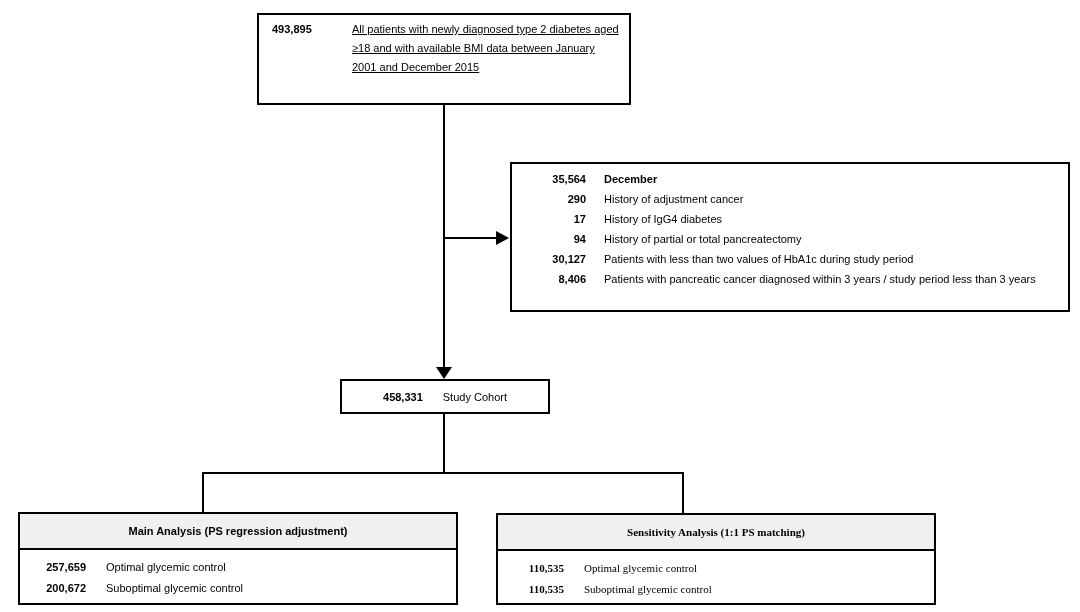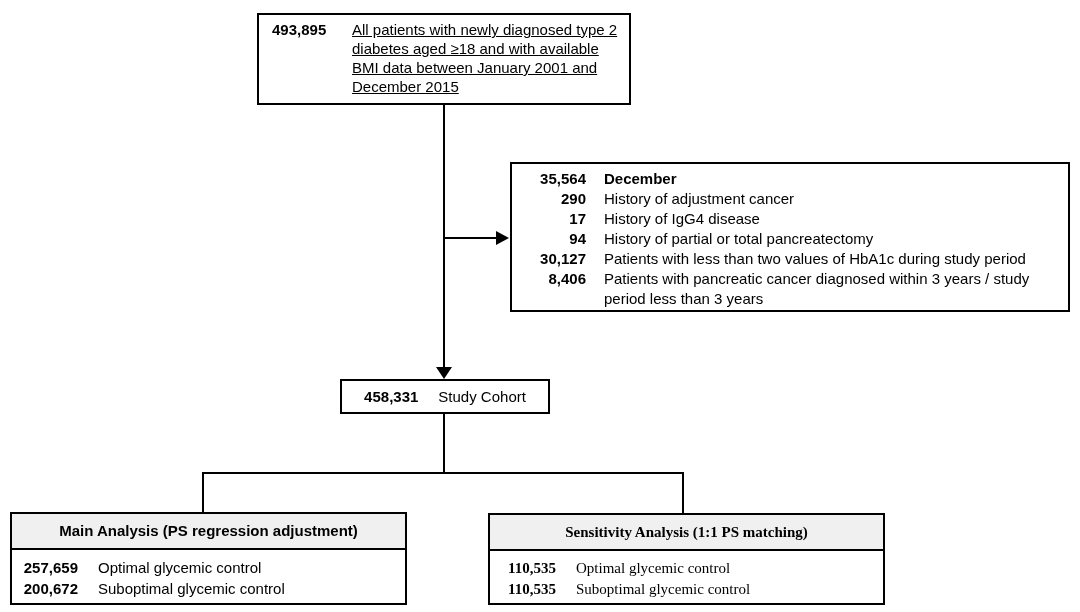--- a/index.html
+++ b/index.html
@@ -8,21 +8,21 @@
     --bg:#ffffff;
     --text:#000000;
   }
   html,body{margin:0;padding:0;background:var(--bg);}
   #canvas{
     position:relative;
     width:1080px;height:612px;
     background:var(--bg);
     color:var(--text);
     font-family:"Liberation Sans","DejaVu Sans",sans-serif;
-    font-size:15px;
+    font-size:11px;
     overflow:hidden;
   }
   .box{
     position:absolute;
     border:2px solid var(--border-color);
     box-sizing:border-box;
     background:var(--bg);
   }
   .bold{font-weight:700;}
   .num{font-weight:700;text-align:right;}
@@ -49,21 +49,21 @@
     line-height:20px;
   }
 
   
   #cohort-box{
     left:340px;top:379px;width:210px;height:35px;
     display:flex;align-items:center;justify-content:center;gap:20px;
   }
 
   
-  .panel{height:93px;width:397px;}
+  .panel{height:93px;width:440px;margin-left:8px;}
   #main-box{left:10px;top:512px;}
   #sens-box{left:488px;top:513px;height:92px;font-family:Liberation Serif, serif;}
   .panel-header{
     height:34px;line-height:34px;
     text-align:center;font-weight:700;
     background:var(--header-fill);
     border-bottom:2px solid var(--border-color);
   }
   .panel-body{padding:7px 0 0 0;}
   .an-row{
@@ -120,21 +120,21 @@
     <div class="ex-row">
       <div class="num">35,564</div>
       <div class="bold">December</div>
     </div>
     <div class="ex-row">
       <div class="num">290</div>
       <div>History of adjustment cancer</div>
     </div>
     <div class="ex-row">
       <div class="num">17</div>
-      <div>History of IgG4 disease</div>
+      <div>History of IgG4 diabetes</div>
     </div>
     <div class="ex-row">
       <div class="num">94</div>
       <div>History of partial or total pancreatectomy</div>
     </div>
     <div class="ex-row">
       <div class="num">30,127</div>
       <div>Patients with less than two values of HbA1c during study period</div>
     </div>
     <div class="ex-row">

